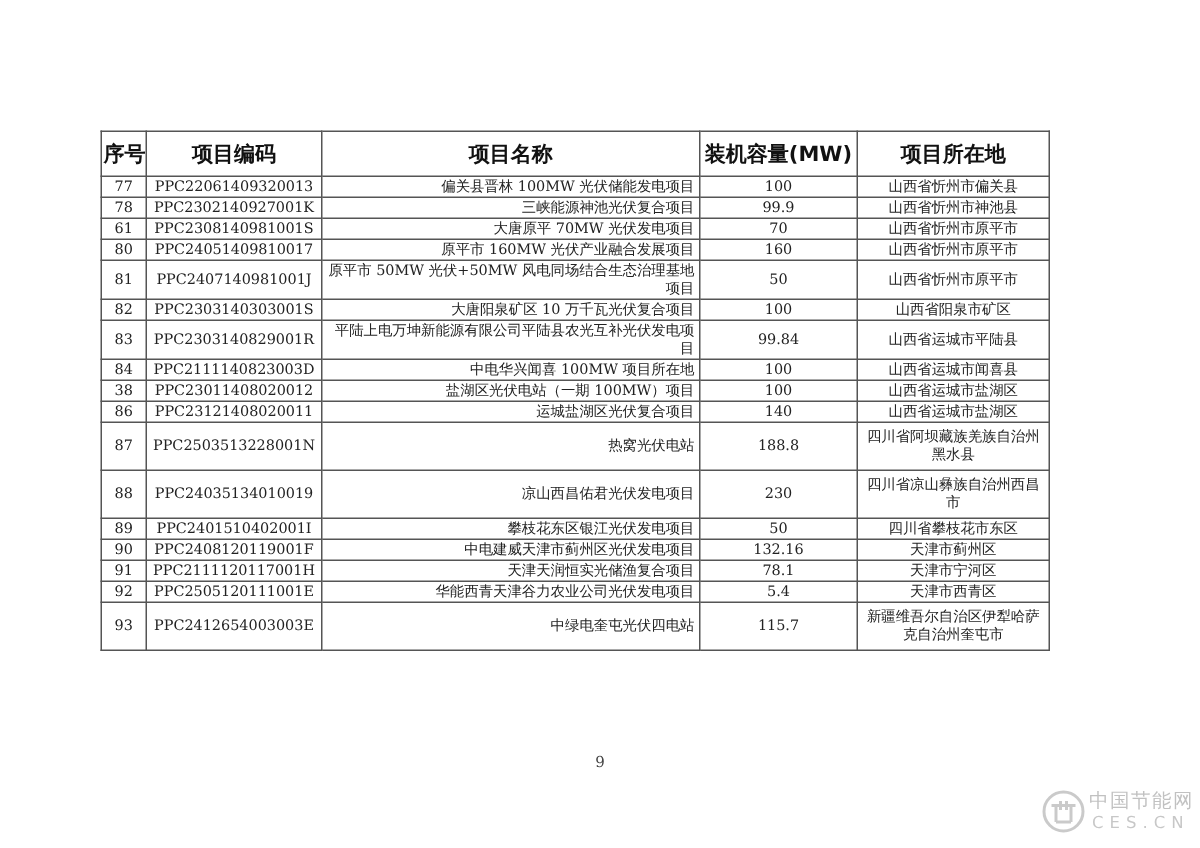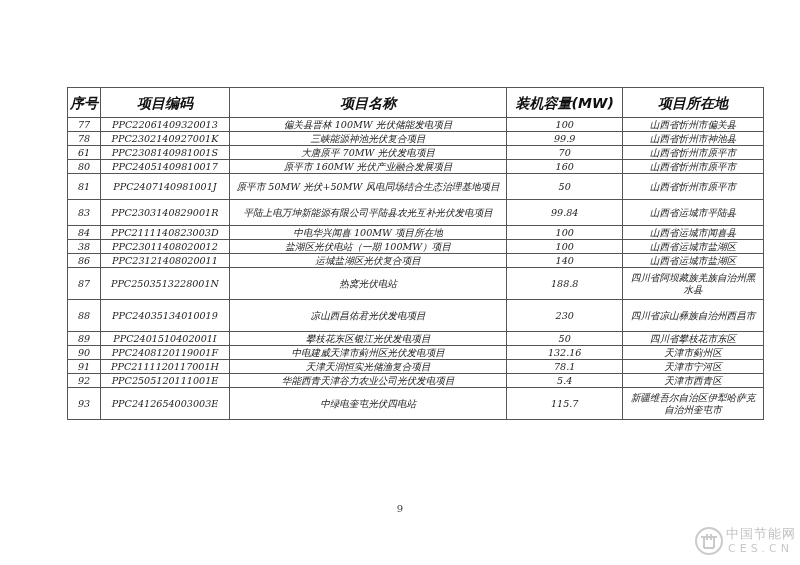--- a/index.html
+++ b/index.html
@@ -1,34 +1,34 @@
 <!DOCTYPE html>
 <html><head>
   <meta charset="utf-8">
   <style>
     html, body { margin: 0; padding: 0; }
     body {
       width: 800px; height: 565px; background: #ffffff; position: relative; overflow: hidden;
       font-family: "DejaVu Serif", "Liberation Serif", serif; color: #222;
     }
     .page-table {
-      position: absolute; left: 67px; top: 87px; width: 697px;
-      border-collapse: collapse; table-layout: fixed; font-style: italic;
+      position: absolute; left: 67px; top: 87px; width: 633px;
+      border-collapse: collapse; table-layout: fixed;
     }
     .page-table th, .page-table td {
       border: 1px solid #555; padding: 0 3px; vertical-align: middle;
       font-size: 9.6px; line-height: 12px; overflow: hidden;
     }
     .page-table th {
       font-family: "DejaVu Sans", "Liberation Sans", sans-serif;
       font-size: 14px; font-weight: bold; height: 29px; text-align: center; color: #111;
       padding: 0 1px; white-space: nowrap;
     }
     .page-table td.c { text-align: center; }
-    .page-table td.l { text-align: center; }
+    .page-table td.l { text-align: right; }
     .page-table tr.r1 td { height: 13px; }
     .page-table tr.r2 td { height: 25px; }
     .page-table tr.r3 td { height: 31px; }
     .col-seq { width: 30px; }
     .col-code { width: 117px; }
     .col-name { width: 252px; }
     .col-cap { width: 105px; }
     .col-loc { width: 128px; }
     .page-number {
       position: absolute; left: 0; width: 800px; top: 503px; text-align: center;
@@ -97,20 +97,27 @@
         <td class="c">160</td>
         <td class="c">山西省忻州市原平市</td>
       </tr>
       <tr class="r2">
         <td class="c">81</td>
         <td class="c">PPC2407140981001J</td>
         <td class="l">原平市 50MW 光伏+50MW 风电同场结合生态治理基地项目</td>
         <td class="c">50</td>
         <td class="c">山西省忻州市原平市</td>
       </tr>
+      <tr class="r1">
+        <td class="c">82</td>
+        <td class="c">PPC2303140303001S</td>
+        <td class="l">大唐阳泉矿区 10 万千瓦光伏复合项目</td>
+        <td class="c">100</td>
+        <td class="c">山西省阳泉市矿区</td>
+      </tr>
       <tr class="r2">
         <td class="c">83</td>
         <td class="c">PPC2303140829001R</td>
         <td class="l">平陆上电万坤新能源有限公司平陆县农光互补光伏发电项目</td>
         <td class="c">99.84</td>
         <td class="c">山西省运城市平陆县</td>
       </tr>
       <tr class="r1">
         <td class="c">84</td>
         <td class="c">PPC2111140823003D</td>

